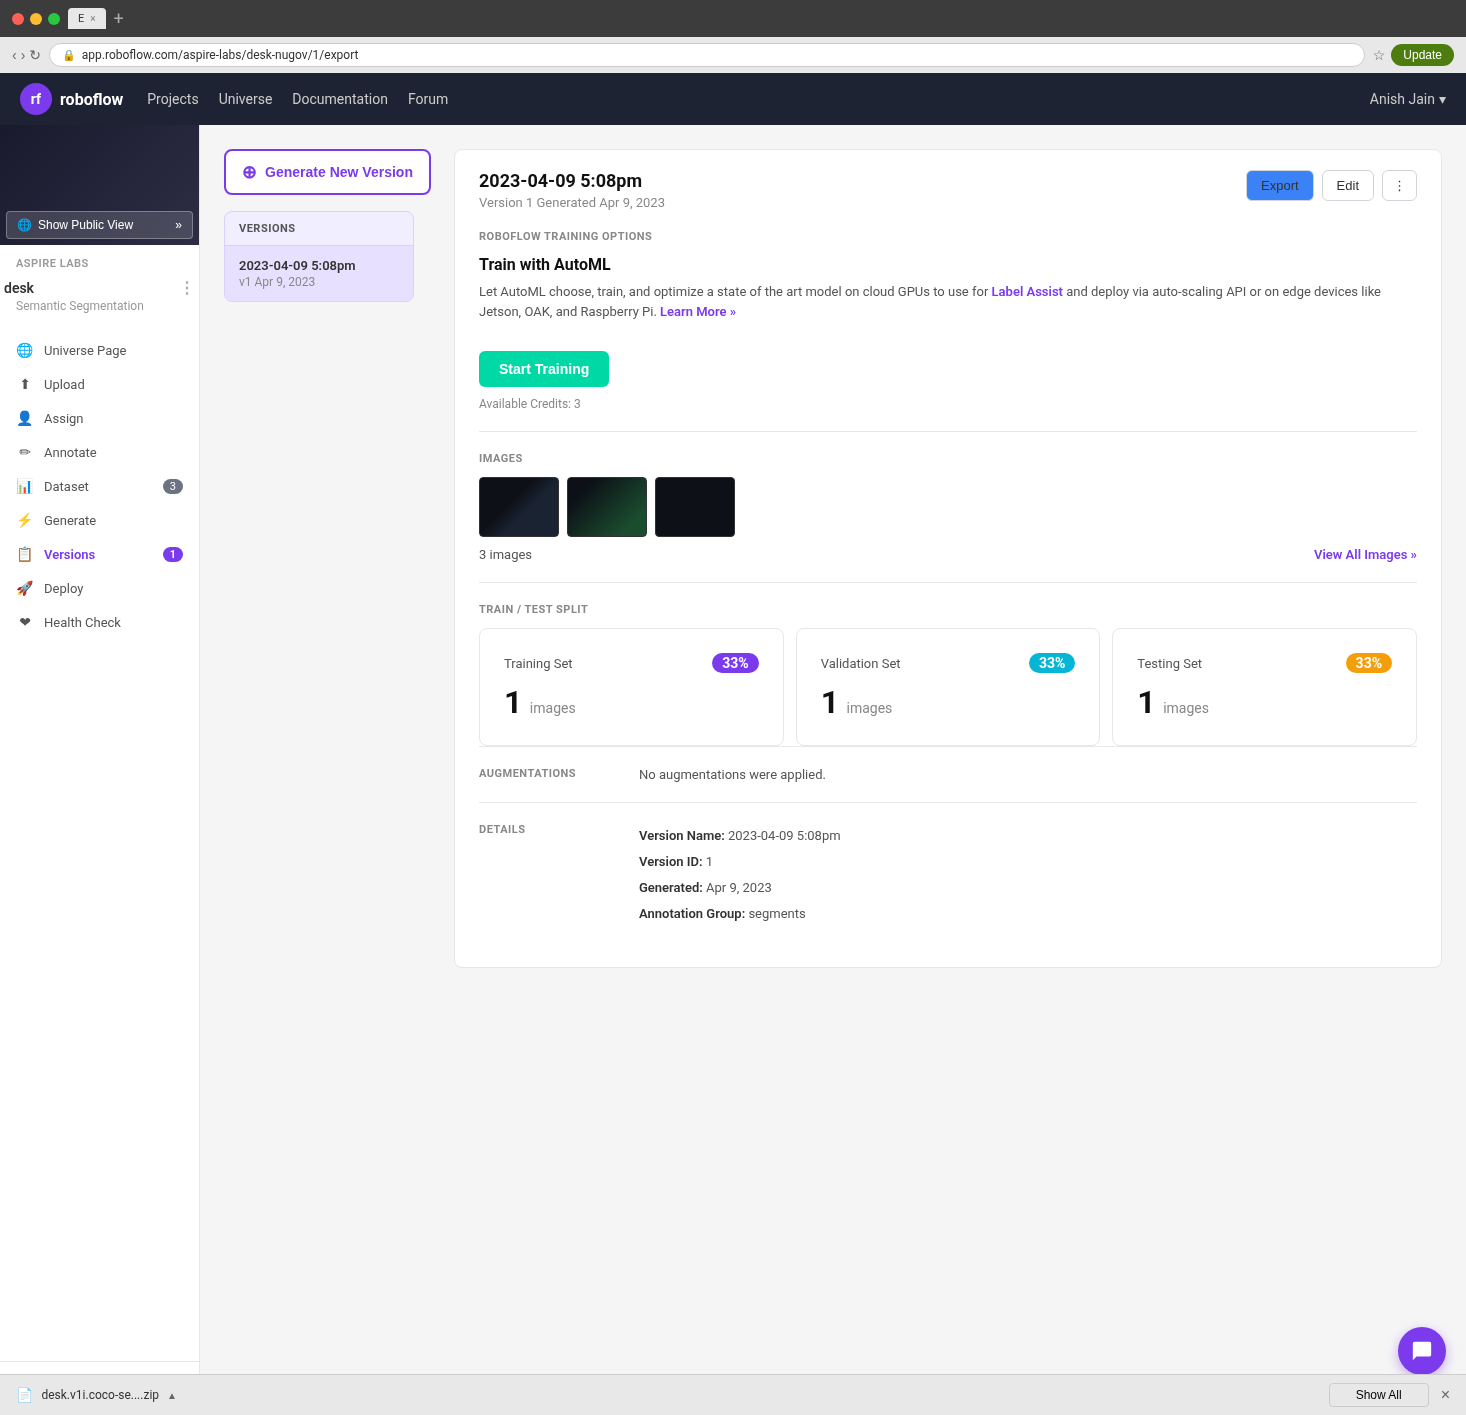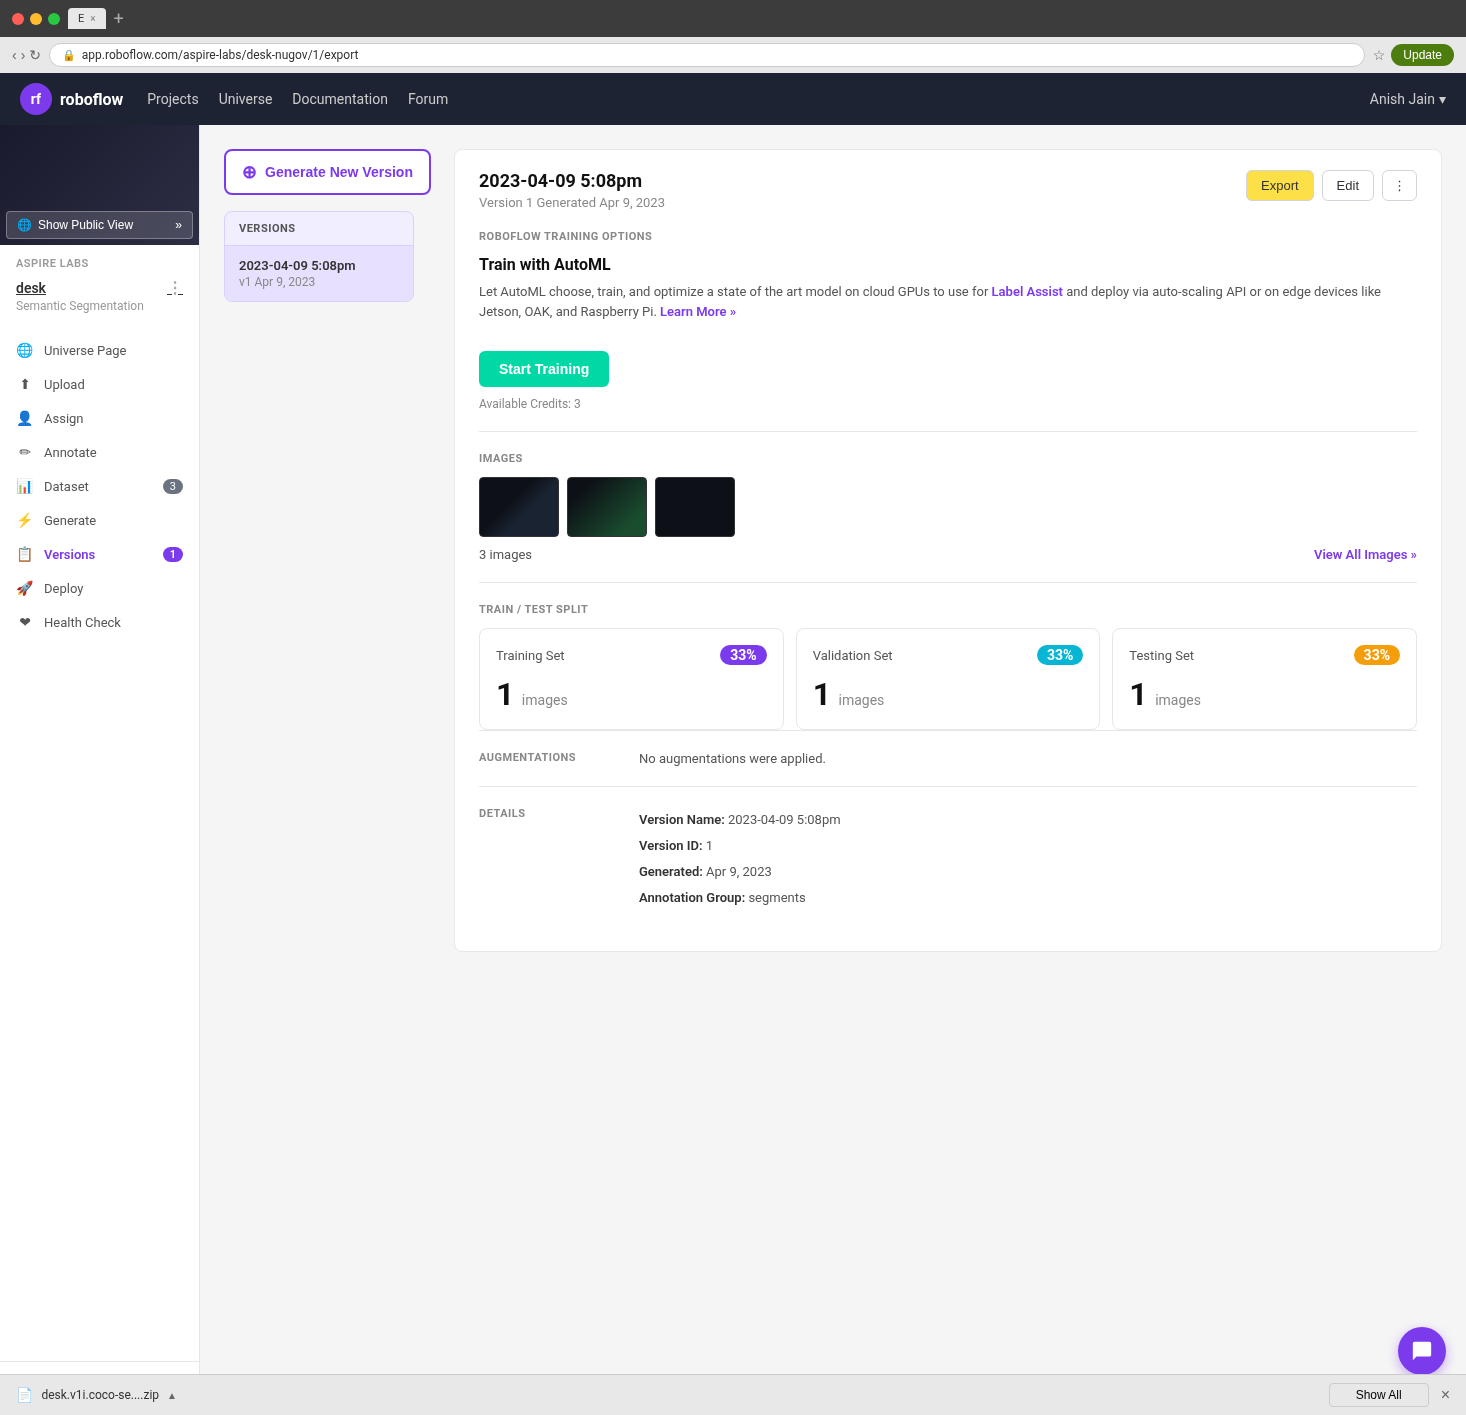--- a/index.html
+++ b/index.html
@@ -37,21 +37,21 @@
     .main { display: flex; flex: 1; overflow: hidden; }
 
     
     .sidebar { width: 200px; background: white; border-right: 1px solid #e5e7eb; display: flex; flex-direction: column; overflow-y: auto; }
     .sidebar-preview { height: 120px; background: #1a1a2e; position: relative; overflow: hidden; }
     .preview-img { width: 100%; height: 100%; background: linear-gradient(135deg, #1a1a2e 0%, #2d2d44 100%); }
     .preview-overlay { position: absolute; bottom: 0; left: 0; right: 0; padding: 6px; }
     .public-view-btn { width: 100%; background: rgba(255,255,255,0.15); color: white; border: 1px solid rgba(255,255,255,0.3); border-radius: 4px; padding: 6px 10px; font-size: 12px; cursor: pointer; display: flex; align-items: center; gap: 6px; }
 
     .workspace-label { padding: 12px 16px 4px; font-size: 11px; font-weight: 600; color: #999; text-transform: uppercase; letter-spacing: 0.5px; }
-    .project-name { padding: 4px 16px 2px; font-size: 14px; font-weight: 600; color: #333; display: flex; align-items: center; justify-content: space-between; text-decoration: underline; }
+    .project-name { padding: 4px 4px 2px; font-size: 14px; font-weight: 600; color: #333; display: flex; align-items: center; justify-content: space-between; }
     .project-type { padding: 0 16px 12px; font-size: 12px; color: #999; }
 
     .sidebar-nav { flex: 1; padding: 8px 0; }
     .sidebar-item { display: flex; align-items: center; gap: 10px; padding: 8px 16px; cursor: pointer; color: #555; font-size: 13px; border-radius: 0; transition: background 0.15s; }
     .sidebar-item.active { color: #7c3aed; font-weight: 600; }
     .sidebar-item-icon { width: 18px; height: 18px; display: flex; align-items: center; justify-content: center; font-size: 14px; flex-shrink: 0; }
     .sidebar-badge { background: #7c3aed; color: white; border-radius: 10px; padding: 1px 7px; font-size: 11px; margin-left: auto; }
     .sidebar-badge-3 { background: #6b7280; color: white; border-radius: 10px; padding: 1px 7px; font-size: 11px; margin-left: auto; }
 
     .sidebar-footer { padding: 12px 16px; border-top: 1px solid #e5e7eb; }
@@ -81,21 +81,21 @@
 
     
     .main-panels { display: flex; gap: 20px; }
 
     
     .version-card { background: white; border: 1px solid #e5e7eb; border-radius: 8px; padding: 20px 24px; }
     .version-card-header { display: flex; align-items: flex-start; justify-content: space-between; margin-bottom: 20px; }
     .version-title { font-size: 18px; font-weight: 700; color: #111; }
     .version-generated { font-size: 13px; color: #888; margin-top: 4px; }
     .version-actions { display: flex; align-items: center; gap: 8px; }
-    .export-btn { background: #fde047; border: 1px solid #d1d5db; border-radius: 6px; padding: 7px 14px; font-size: 13px; cursor: pointer; color: #333; }
+    .export-btn { background: #3b82f6; border: 1px solid #d1d5db; border-radius: 6px; padding: 7px 14px; font-size: 13px; cursor: pointer; color: #333; }
     .edit-btn { background: white; border: 1px solid #d1d5db; border-radius: 6px; padding: 7px 14px; font-size: 13px; cursor: pointer; color: #333; }
     .more-btn { background: white; border: 1px solid #d1d5db; border-radius: 6px; padding: 7px 10px; font-size: 13px; cursor: pointer; color: #333; }
 
     
     .section-label { font-size: 11px; font-weight: 700; color: #888; text-transform: uppercase; letter-spacing: 0.5px; margin-bottom: 12px; }
     .train-title { font-size: 16px; font-weight: 700; color: #111; margin-bottom: 8px; }
     .train-desc { font-size: 13px; color: #555; line-height: 1.5; margin-bottom: 14px; }
     .label-assist-link { color: #7c3aed; font-weight: 600; text-decoration: none; }
     .learn-more-link { color: #7c3aed; font-weight: 600; text-decoration: none; font-size: 13px; }
     .start-training-btn { background: #00d9a6; color: white; border: none; border-radius: 6px; padding: 10px 20px; font-size: 14px; font-weight: 600; cursor: pointer; margin-bottom: 8px; }
@@ -107,21 +107,21 @@
     .image-thumb { width: 80px; height: 60px; background: #1a1a2e; border-radius: 4px; overflow: hidden; border: 1px solid #333; }
     .image-thumb-1 { background: linear-gradient(135deg, #0d1117 40%, #1a2332 60%); }
     .image-thumb-2 { background: linear-gradient(135deg, #0d1117 20%, #1a4c2e 80%); }
     .image-thumb-3 { background: #0d1117; }
     .images-footer { display: flex; align-items: center; justify-content: space-between; }
     .images-count { font-size: 13px; color: #555; }
     .view-all-link { color: #7c3aed; font-size: 13px; font-weight: 600; text-decoration: none; cursor: pointer; }
 
     
     .split-cards { display: flex; gap: 12px; margin-top: 12px; }
-    .split-card { flex: 1; border: 1px solid #e5e7eb; border-radius: 8px; padding: 16px; }
+    .split-card { flex: 1; border: 1px solid #e5e7eb; border-radius: 8px; padding: 24px; }
     .split-card-header { display: flex; align-items: center; justify-content: space-between; margin-bottom: 10px; }
     .split-card-title { font-size: 13px; color: #555; }
     .split-badge { border-radius: 12px; padding: 2px 10px; font-size: 14px; font-weight: 700; color: white; }
     .badge-purple { background: #7c3aed; }
     .badge-cyan { background: #06b6d4; }
     .badge-yellow { background: #f59e0b; }
     .split-count { font-size: 32px; font-weight: 700; color: #111; display: inline; }
     .split-unit { font-size: 14px; color: #888; margin-left: 4px; }
 
     

